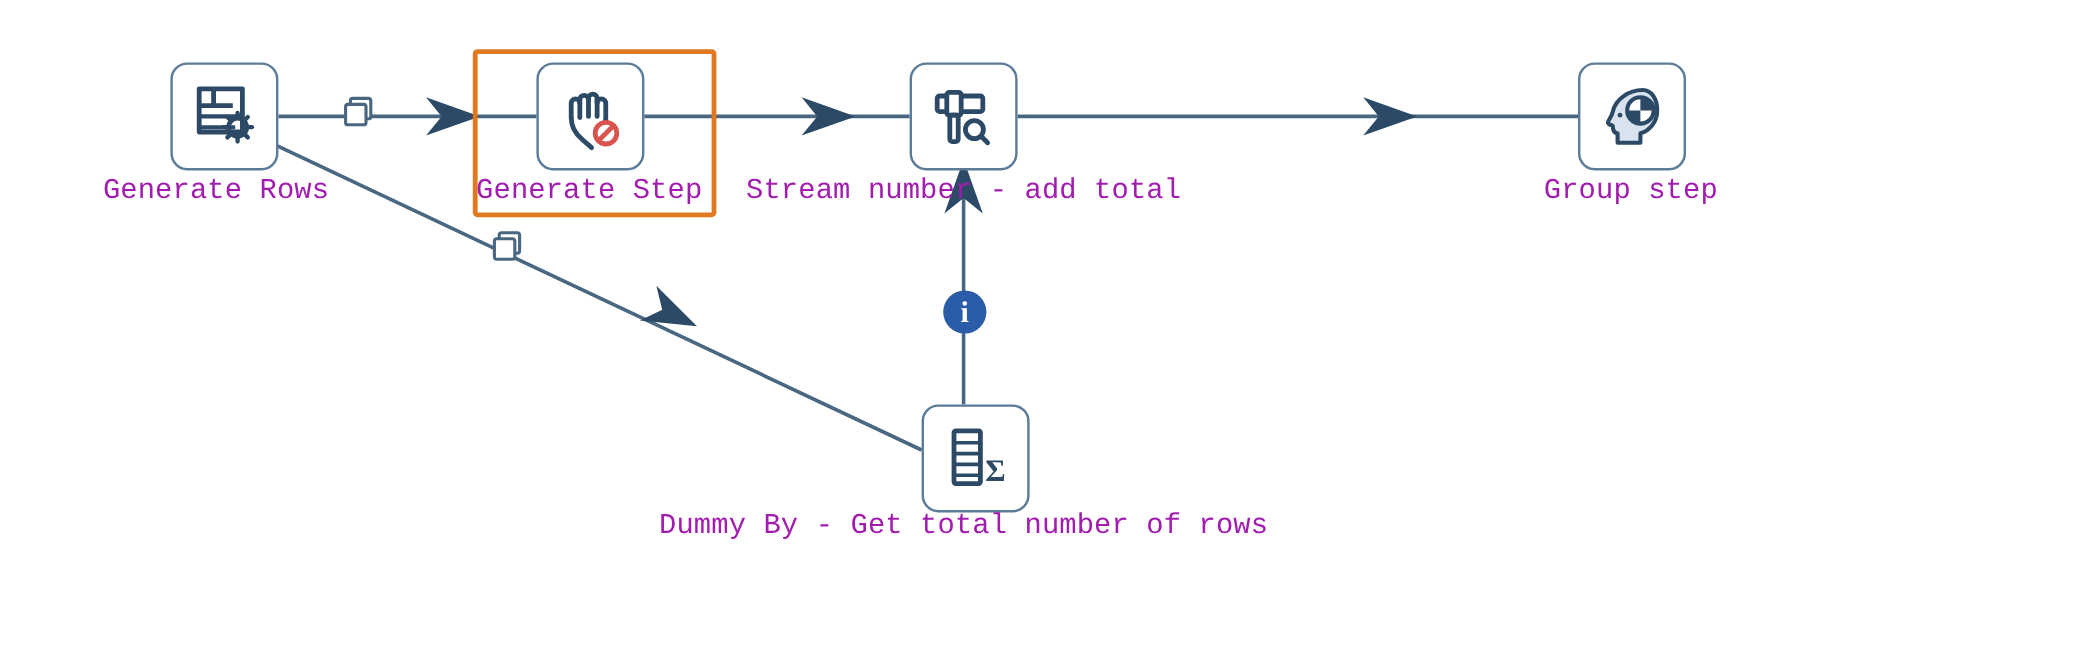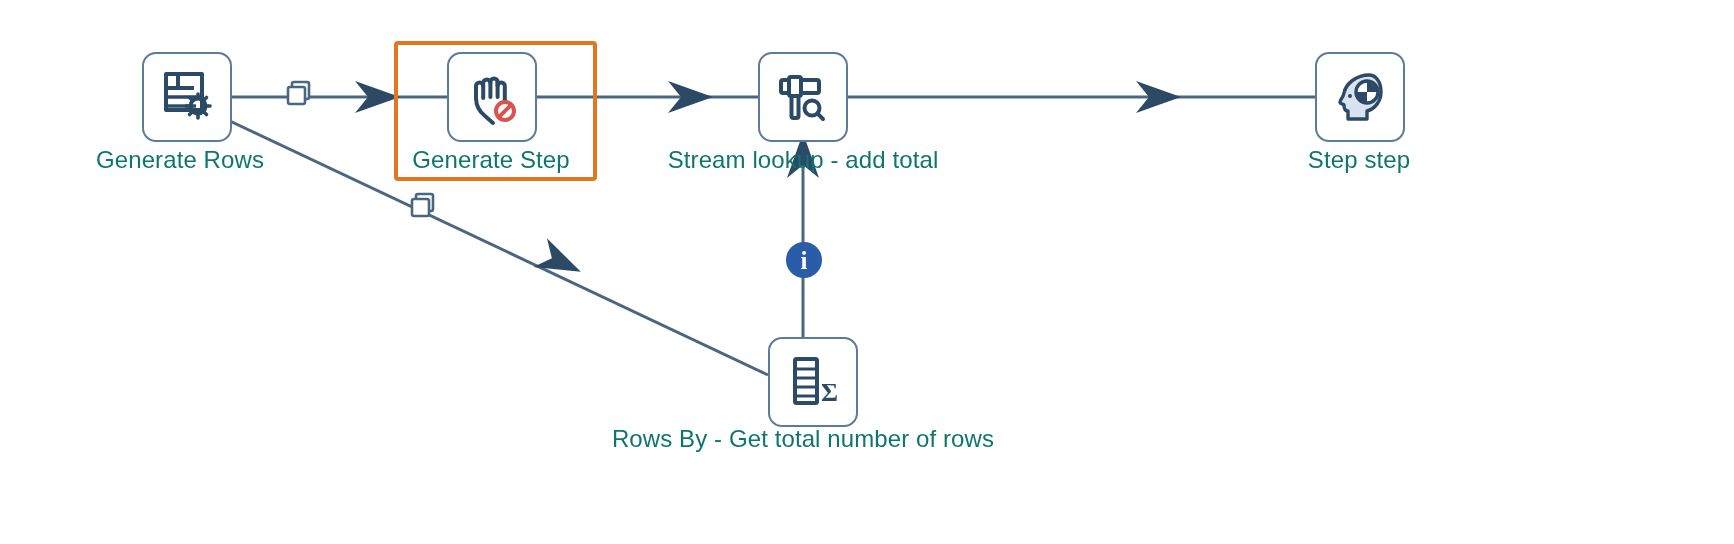--- a/index.html
+++ b/index.html
@@ -29,25 +29,26 @@
     border: 2.5px solid #5b7b98;
     border-radius: 14px;
     display: flex;
     align-items: center;
     justify-content: center;
   }
   .node svg { display: block; }
   .node-label {
     position: absolute;
     font-size: 24px;
-    color: #0f766e;
+    color: #a21caf;
     white-space: nowrap;
     text-align: center;
     transform: translateX(-50%);
     letter-spacing: 0.1px;
+    font-family: Liberation Mono, monospace;
   }
   .selection-box {
     position: absolute;
     box-sizing: border-box;
     border: 4px solid #e07820;
     border-radius: 4px;
     background: transparent;
   }
   .info-icon {
     position: absolute;
@@ -163,42 +164,42 @@
       <rect x="9" y="14" width="38" height="13" rx="2" fill="none" stroke="#2c4a66" stroke-width="4"></rect>
       <rect x="17" y="11" width="12" height="19" rx="2" fill="#ffffff" stroke="#2c4a66" stroke-width="4"></rect>
       <rect x="19.5" y="30" width="7" height="22" rx="2" fill="none" stroke="#2c4a66" stroke-width="4"></rect>
       <g transform="translate(40,42)">
         <circle cx="0" cy="0" r="7.5" fill="none" stroke="#2c4a66" stroke-width="4"></circle>
         <line x1="5.6" y1="5.6" x2="11" y2="11" stroke="#2c4a66" stroke-width="4" stroke-linecap="round"></line>
       </g>
     </svg>
   </span>
 </div>
-<div class="node-label" style="left:803px; top:146px;">Stream lookup - add total</div>
+<div class="node-label" style="left:803px; top:146px;">Stream number - add total</div>
 
 <div class="node" style="left:1315px; top:52px;">
   <span>
     <svg width="62" height="62" viewBox="0 0 62 62">
       <path d="M40,9 C28,9 17,17 15,27 C14,32 11,34 11,36 C11,38 14,38 15,39 C15,43 16,45 19,45 L19,53 L38,53 L38,45 C46,43 52,35 52,26 C52,16 47,9 40,9 Z" fill="#d8e3ef" stroke="#2c4a66" stroke-width="3.4" stroke-linejoin="round"></path>
       <circle cx="21" cy="30" r="2" fill="#2c4a66"></circle>
       <circle cx="38" cy="26" r="11" fill="#ffffff" stroke="#2c4a66" stroke-width="3.4"></circle>
       <path d="M38,26 L38,15 A11,11 0 0 1 49,26 Z" fill="#2c4a66"></path>
       <path d="M38,26 L38,37 A11,11 0 0 1 27,26 Z" fill="#2c4a66"></path>
     </svg>
   </span>
 </div>
-<div class="node-label" style="left:1359px; top:146px;">Step step</div>
+<div class="node-label" style="left:1359px; top:146px;">Group step</div>
 
 <div class="node" style="left:768px; top:337px;">
   <span>
     <svg width="62" height="62" viewBox="0 0 62 62">
       <rect x="13" y="8" width="22" height="44" rx="1.5" fill="none" stroke="#2c4a66" stroke-width="4"></rect>
       <line x1="13" y1="18" x2="35" y2="18" stroke="#2c4a66" stroke-width="3"></line>
       <line x1="13" y1="27" x2="35" y2="27" stroke="#2c4a66" stroke-width="3"></line>
       <line x1="13" y1="36" x2="35" y2="36" stroke="#2c4a66" stroke-width="3"></line>
       <line x1="13" y1="45" x2="35" y2="45" stroke="#2c4a66" stroke-width="3"></line>
       <text x="39" y="50" font-family="Liberation Serif, serif" font-size="26" font-weight="bold" fill="#2c4a66">Σ</text>
     </svg>
   </span>
 </div>
-<div class="node-label" style="left:803px; top:425px;">Rows By - Get total number of rows</div>
+<div class="node-label" style="left:803px; top:425px;">Dummy By - Get total number of rows</div>
 
 <div class="info-icon" style="left:786px; top:242px;">i</div>
 
 </body></html>

